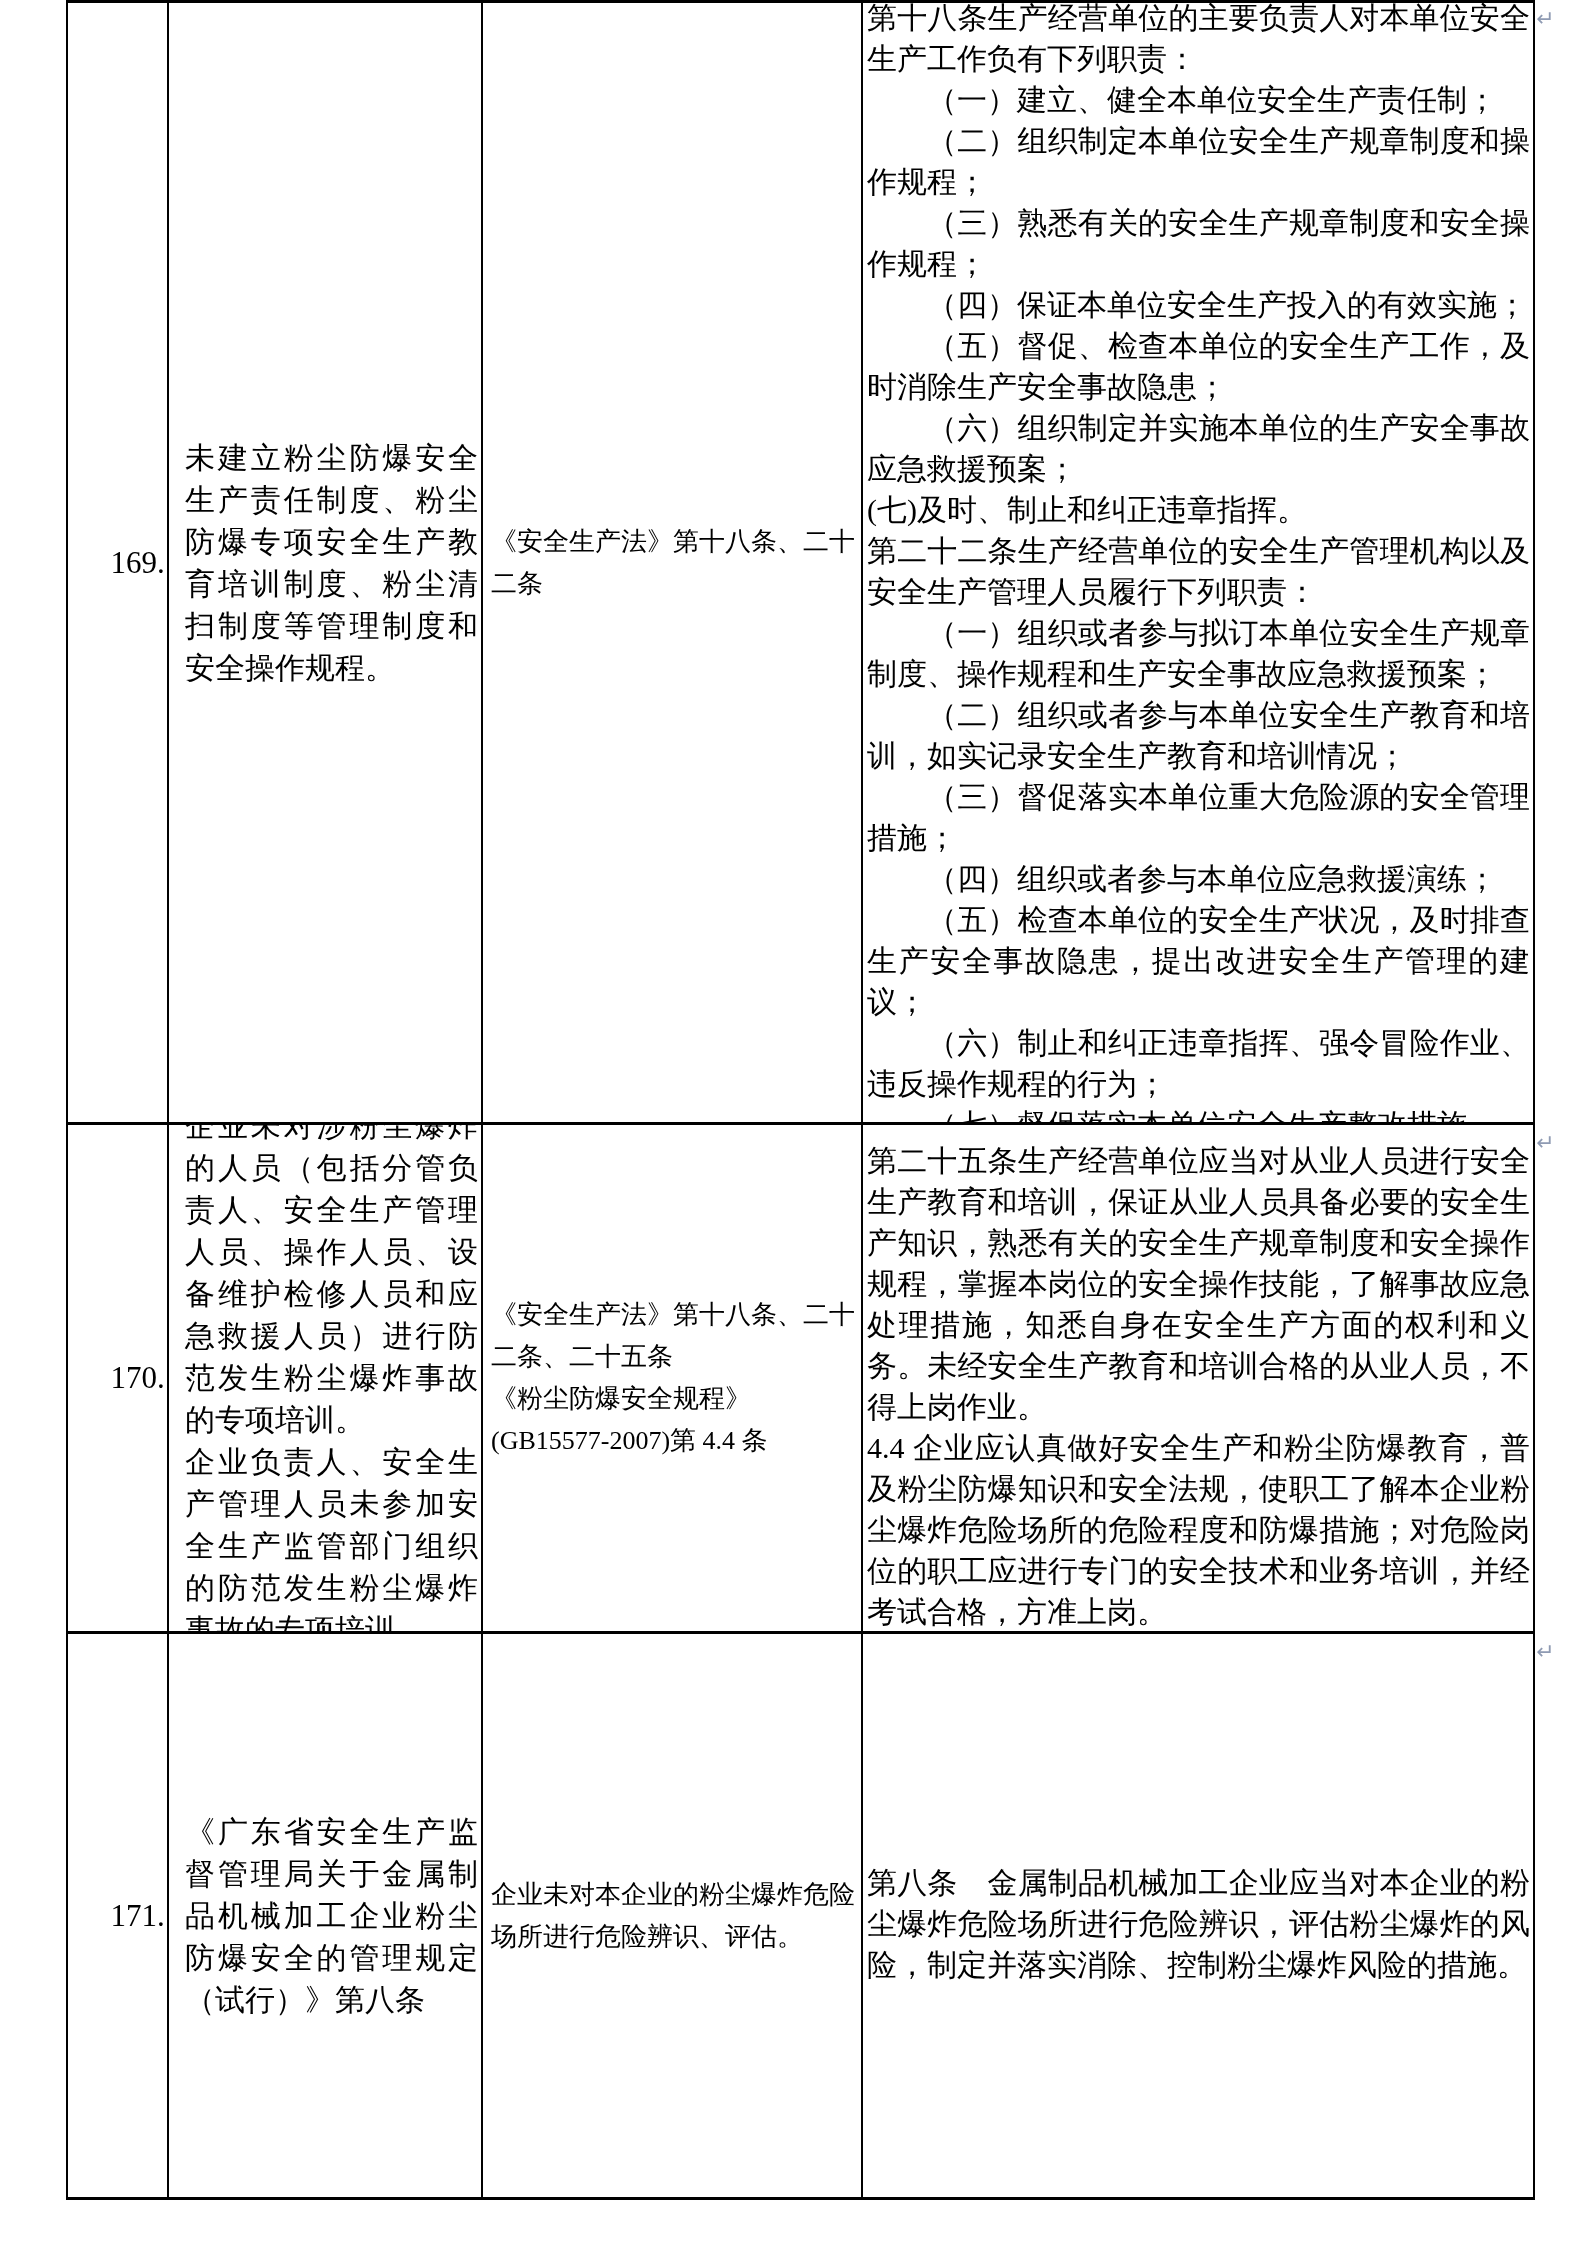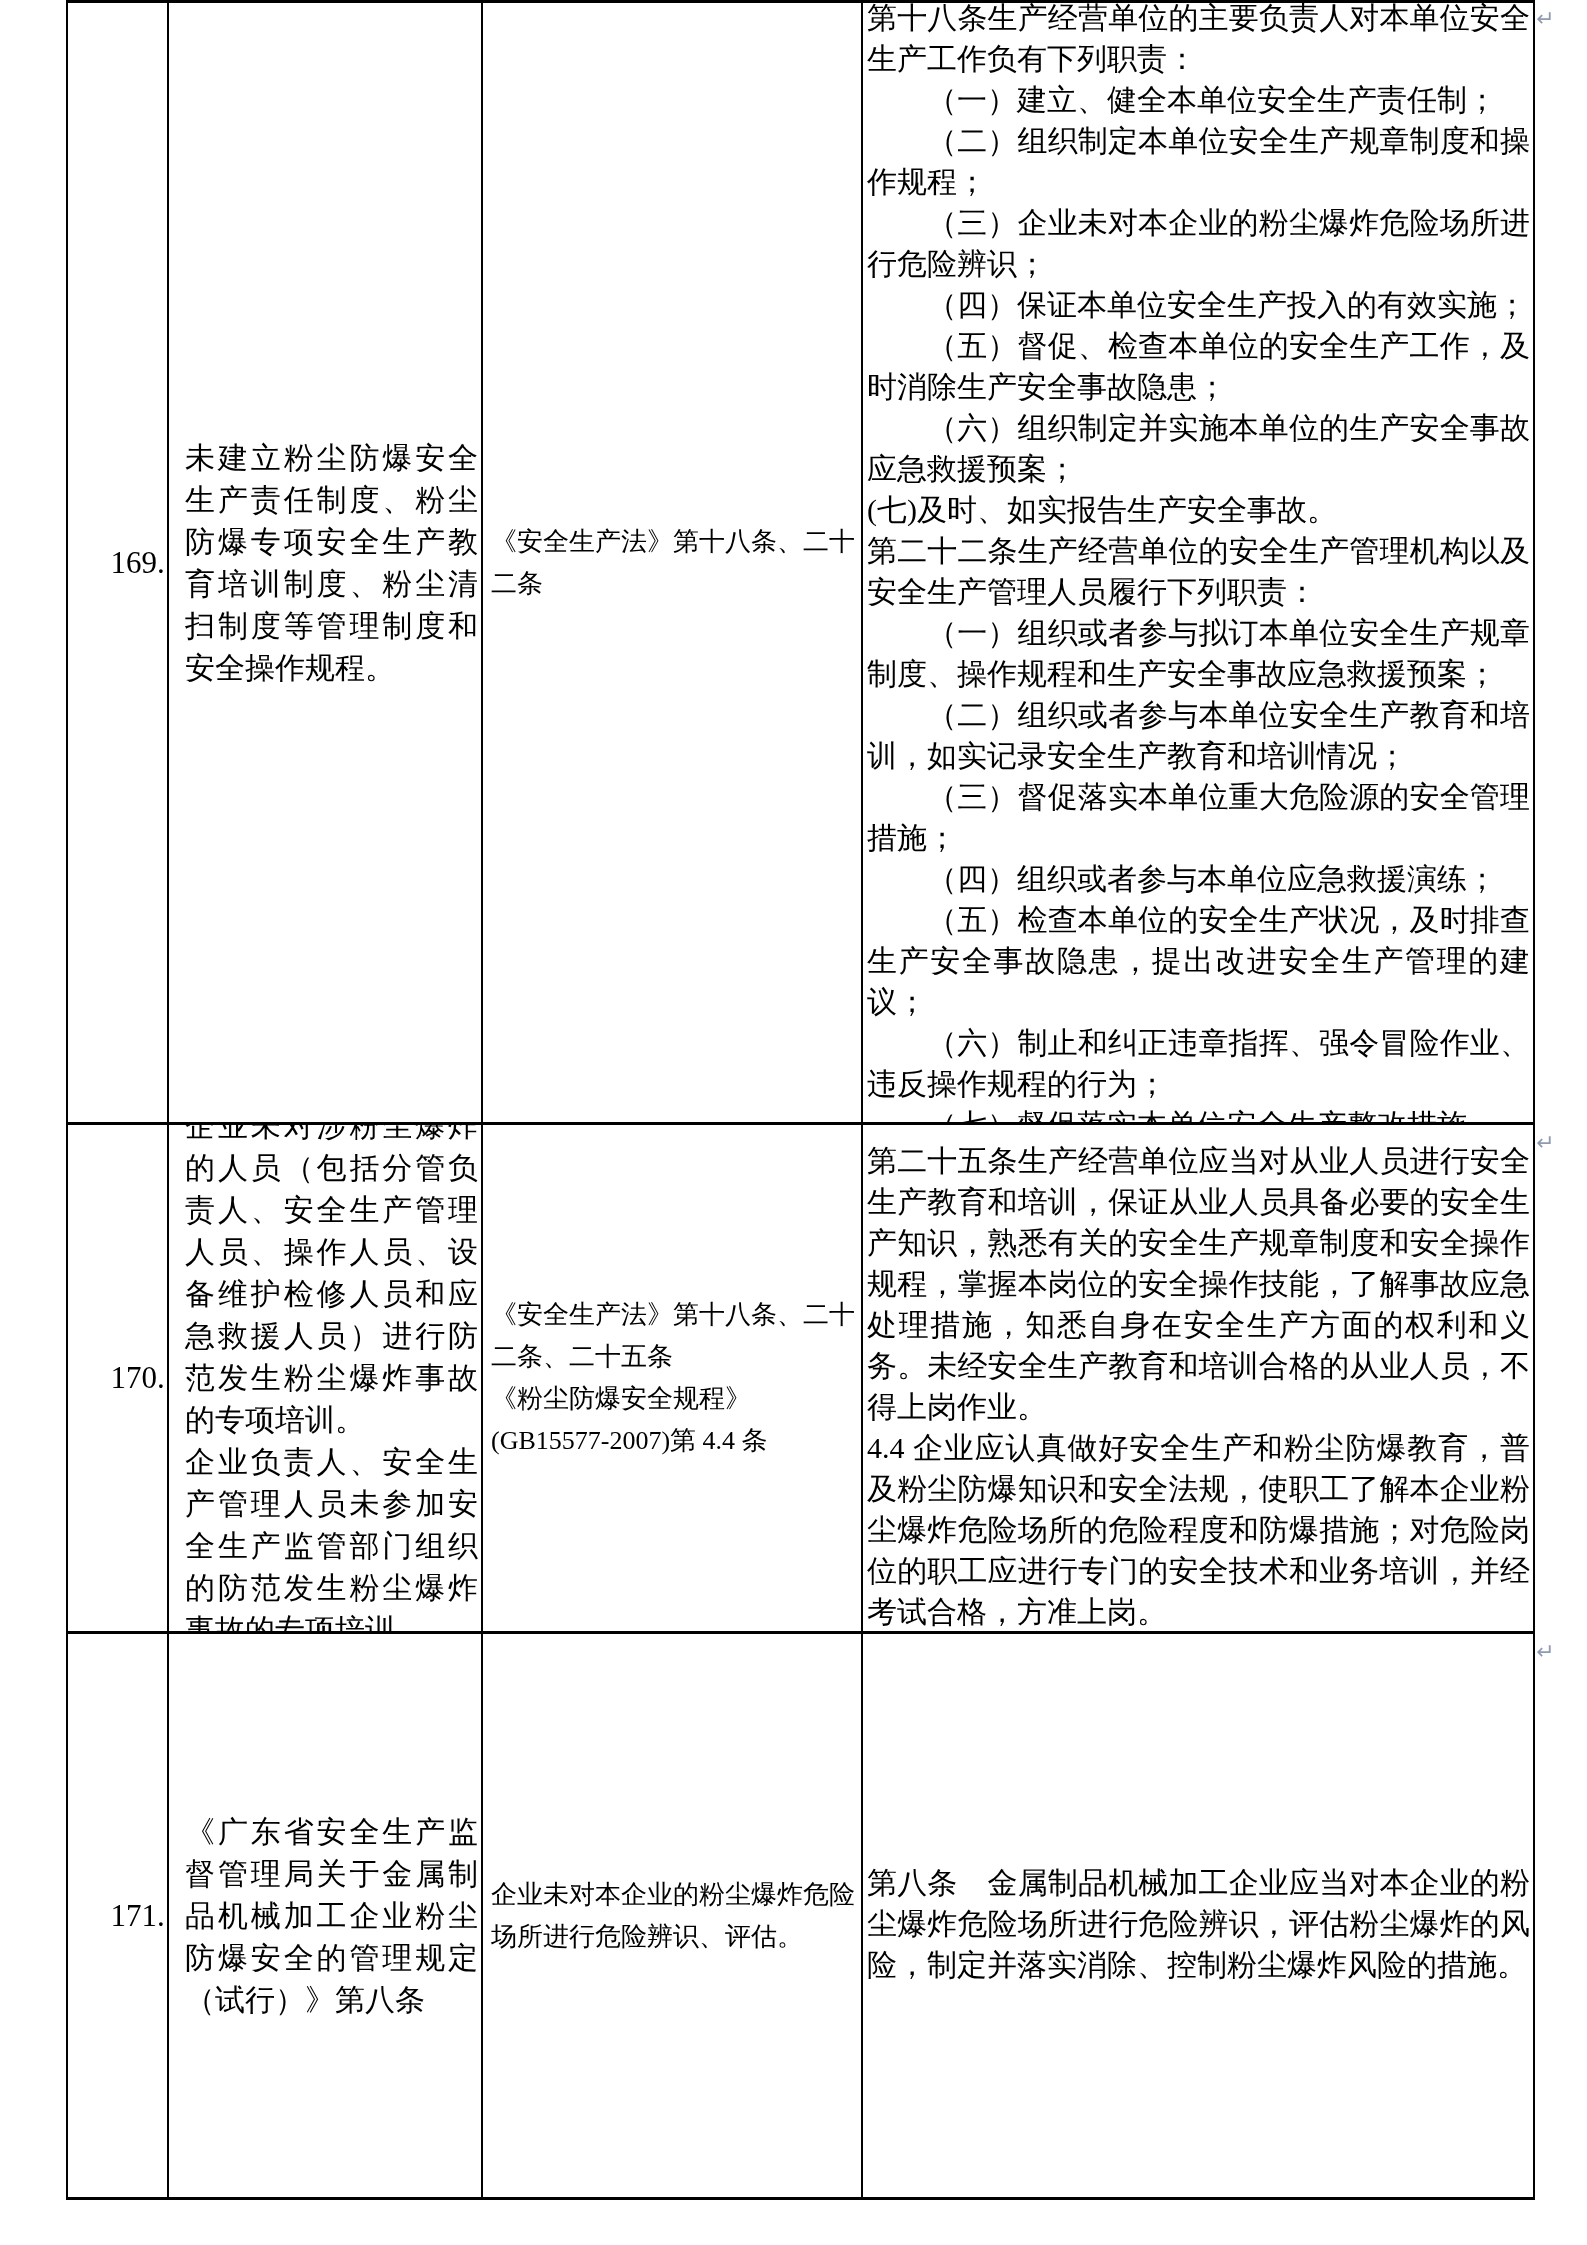--- a/index.html
+++ b/index.html
@@ -52,25 +52,25 @@
     <div class="cell v">
       <p>未建立粉尘防爆安全生产责任制度、粉尘防爆专项安全生产教育培训制度、粉尘清扫制度等管理制度和安全操作规程。</p>
     </div>
     <div class="cell b">
       <p>《安全生产法》第十八条、二十二条</p>
     </div>
     <div class="cell p">
       <p>第十八条生产经营单位的主要负责人对本单位安全生产工作负有下列职责：</p>
       <p class="ind">（一）建立、健全本单位安全生产责任制；</p>
       <p class="ind">（二）组织制定本单位安全生产规章制度和操作规程；</p>
-      <p class="ind">（三）企业未对本企业的粉尘爆炸危险场所进行危险辨识；</p>
+      <p class="ind">（三）熟悉有关的安全生产规章制度和安全操作规程；</p>
       <p class="ind">（四）保证本单位安全生产投入的有效实施；</p>
       <p class="ind">（五）督促、检查本单位的安全生产工作，及时消除生产安全事故隐患；</p>
       <p class="ind">（六）组织制定并实施本单位的生产安全事故应急救援预案；</p>
-      <p>(七)及时、如实报告生产安全事故。</p>
+      <p>(七)及时、制止和纠正违章指挥。</p>
       <p>第二十二条生产经营单位的安全生产管理机构以及安全生产管理人员履行下列职责：</p>
       <p class="ind">（一）组织或者参与拟订本单位安全生产规章制度、操作规程和生产安全事故应急救援预案；</p>
       <p class="ind">（二）组织或者参与本单位安全生产教育和培训，如实记录安全生产教育和培训情况；</p>
       <p class="ind">（三）督促落实本单位重大危险源的安全管理措施；</p>
       <p class="ind">（四）组织或者参与本单位应急救援演练；</p>
       <p class="ind">（五）检查本单位的安全生产状况，及时排查生产安全事故隐患，提出改进安全生产管理的建议；</p>
       <p class="ind">（六）制止和纠正违章指挥、强令冒险作业、违反操作规程的行为；</p>
       <p class="ind">（七）督促落实本单位安全生产整改措施。</p>
     </div>
 

